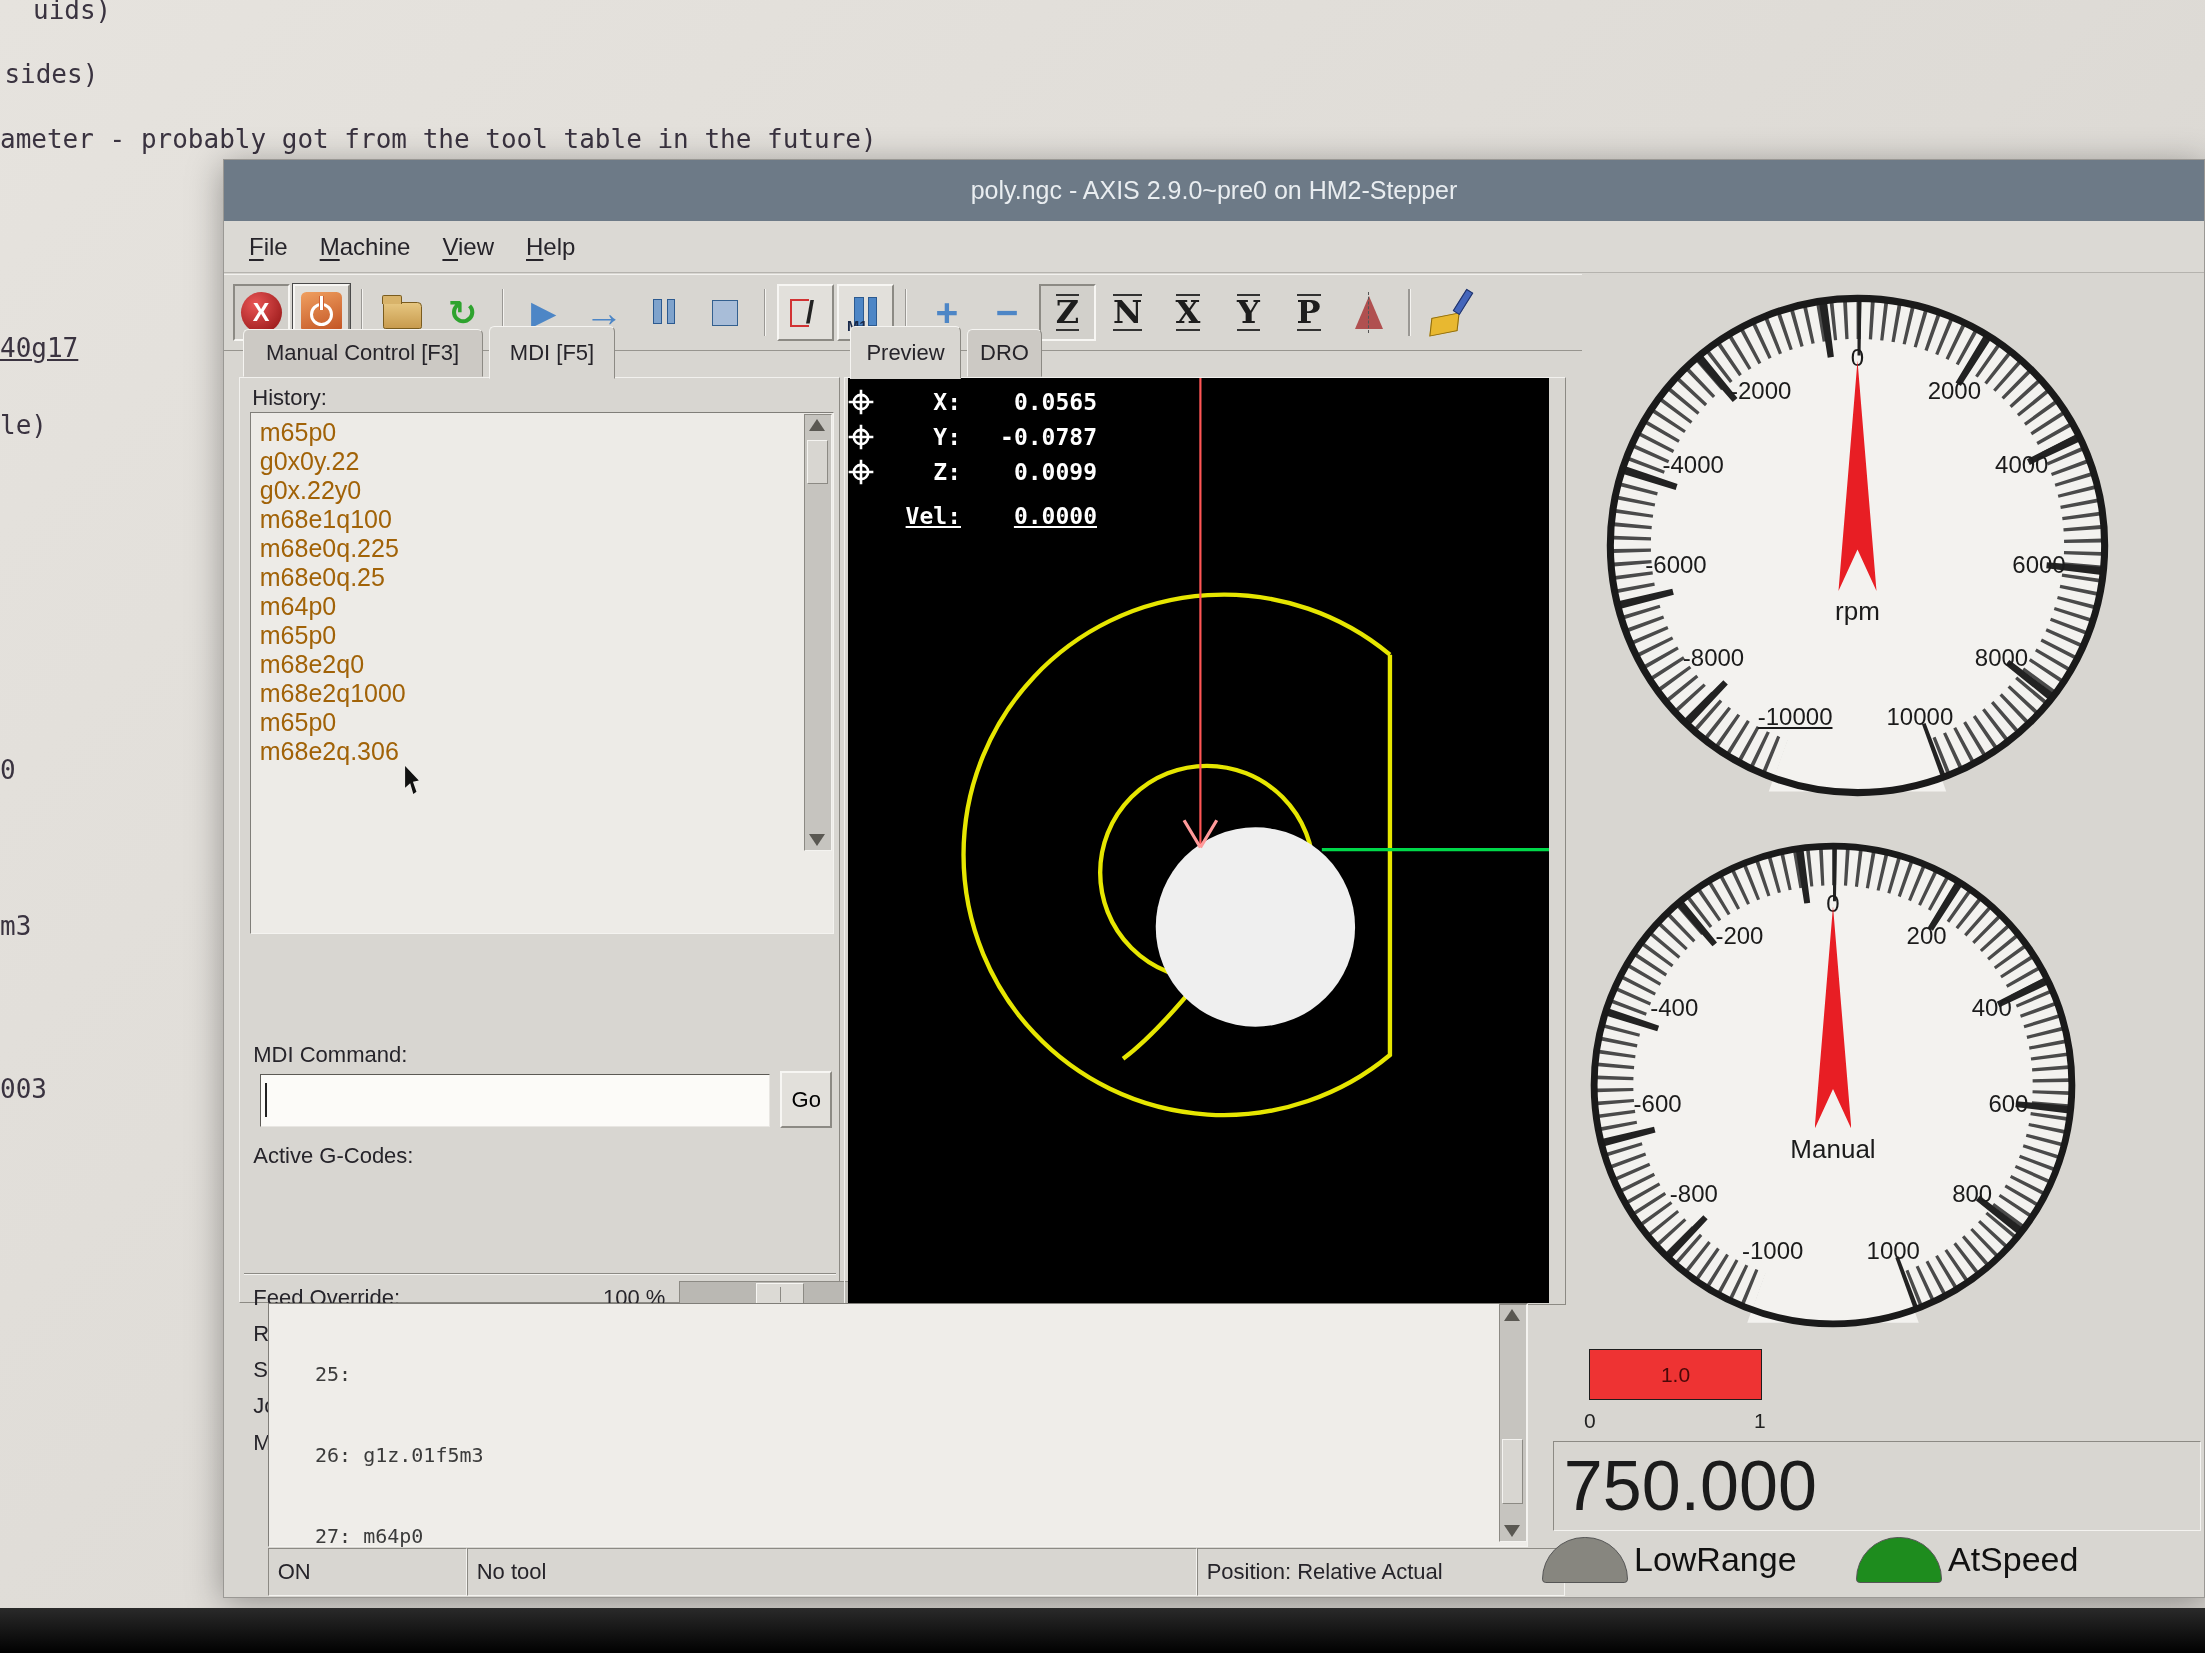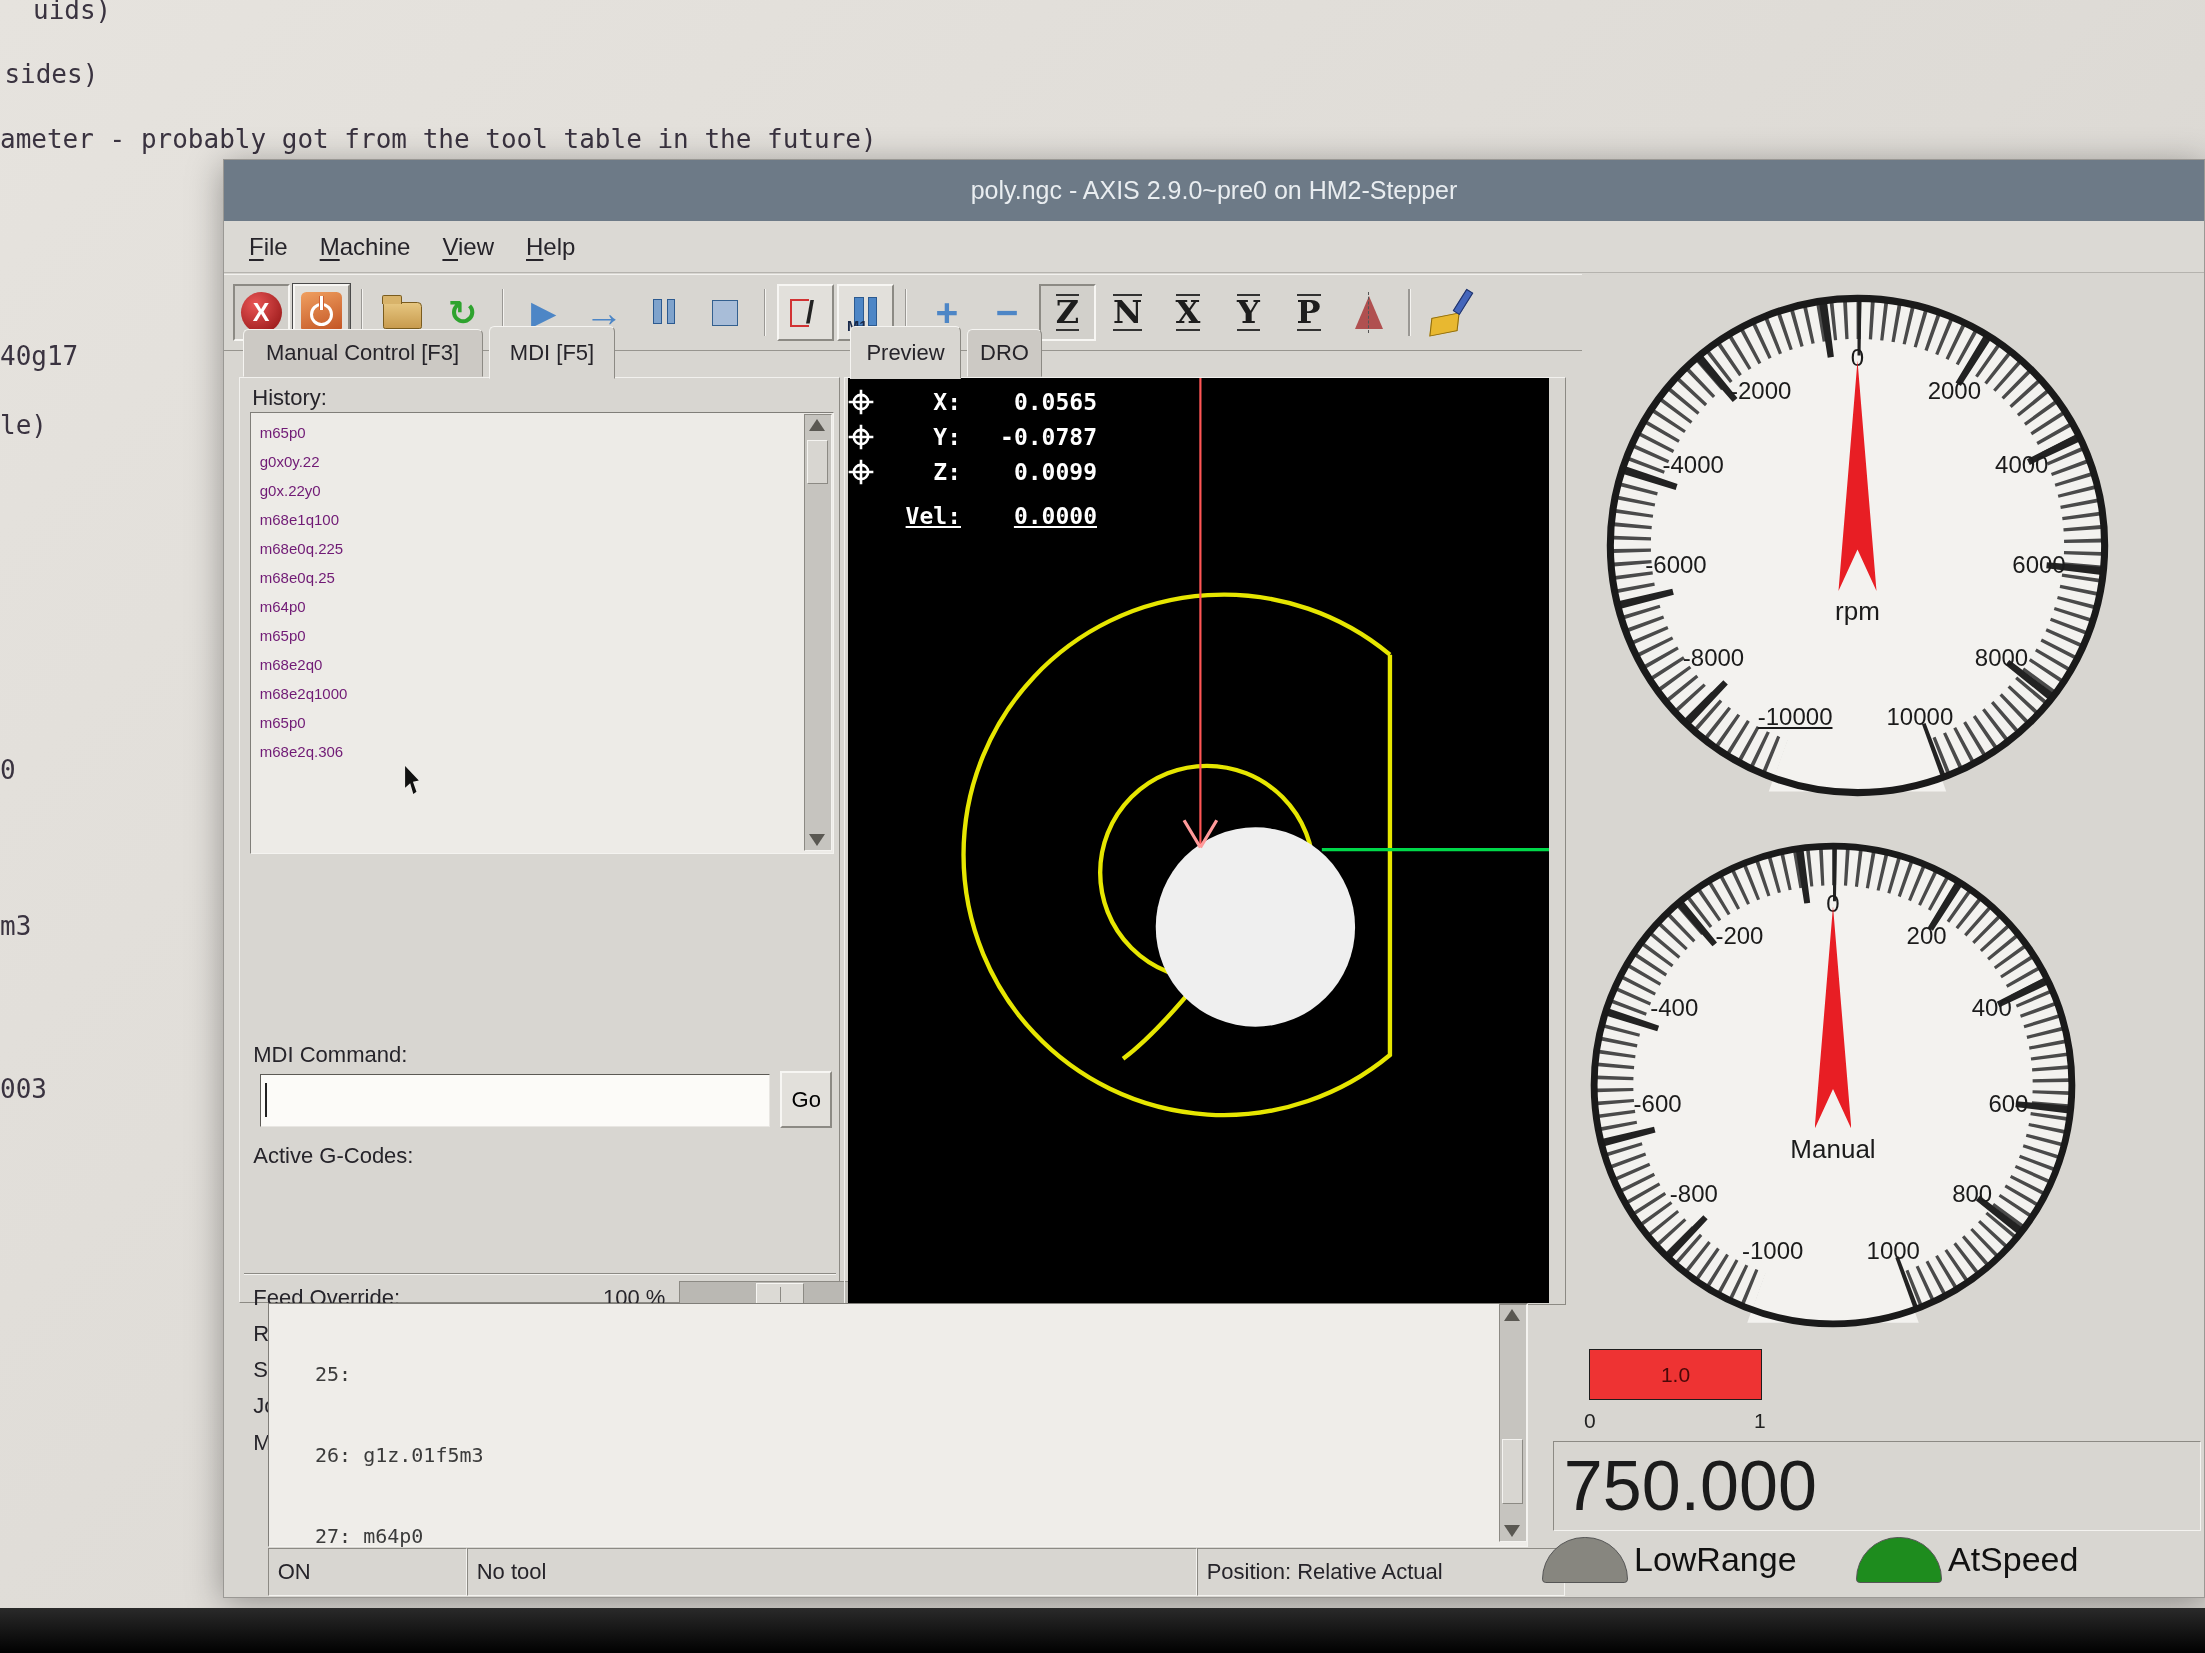--- a/index.html
+++ b/index.html
@@ -119,21 +119,21 @@
                 background:linear-gradient(#2a2a2a,#000); }
 </style>
 </head>
 <body>
 
 <div id="screen">
 
   <span class="term" style="left:33px; top:-5.4px;">uids)</span>
   <span class="term" style="left:4.4px;  top:59px;">sides)</span>
   <span class="term" style="left:0px;  top:124px;">ameter - probably got from the tool table in the future)</span>
-  <span class="term" style="left:0px;  top:341px;">40g17</span>
+  <span class="term" style="left:0px;  top:333px;text-decoration:underline;">40g17</span>
   <span class="term" style="left:0px;  top:410px;">le)</span>
   <span class="term" style="left:0px;  top:755px;">0</span>
   <span class="term" style="left:0px;  top:911px;">m3</span>
   <span class="term" style="left:0px;  top:1074px;">003</span>
 
   <div id="win">
 
     <div id="titlebar">
       <span>poly.ngc - AXIS 2.9.0~pre0 on HM2-Stepper</span>
     </div>
@@ -219,21 +219,21 @@
     <div class="tab" style="left:18.5px; width:240px;">
       <span>Manual Control [F3]</span>
     </div>
     <div class="tab active" style="left:265px; width:126px;">
       <span>MDI [F5]</span>
     </div>
     <div class="frame" style="left:15.3px; top:217px; width:601px; height:926px;">
 
       <span class="label40 abs" style="left:12px; top:6.5px;">History:</span>
 
-      <div class="sunkbox abs" style="left:9.8px; top:34px; width:584px; height:442px; font-size:15px; color:#701a75; padding:5.4px 0 0 8.7px; line-height:29px;">
+      <div class="sunkbox abs" style="left:9.8px; top:34px; width:584px; height:522px; font-size:25px; color:#a16207; padding:5.4px 0 0 8.7px; line-height:29px;">
         <div>m65p0</div>
         <div>g0x0y.22</div>
         <div>g0x.22y0</div>
         <div>m68e1q100</div>
         <div>m68e0q.225</div>
         <div>m68e0q.25</div>
         <div>m64p0</div>
         <div>m65p0</div>
         <div>m68e2q0</div>
         <div>m68e2q1000</div>

